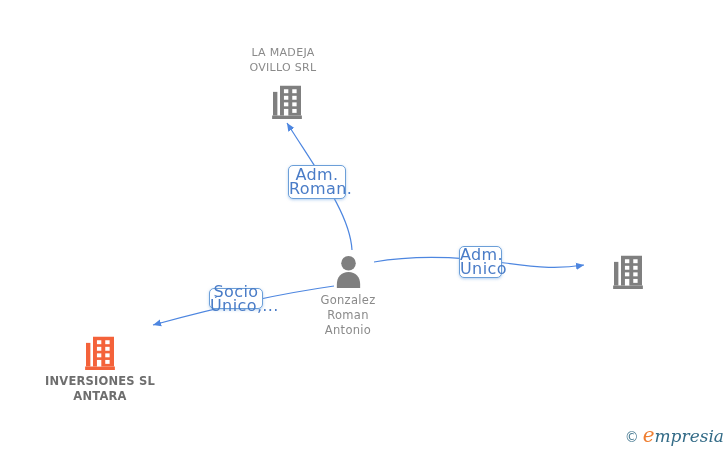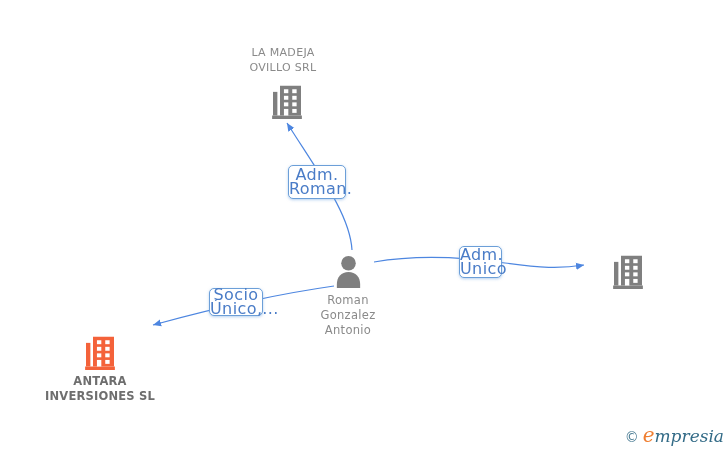--- a/index.html
+++ b/index.html
@@ -69,22 +69,22 @@
     </g>
   </svg>
 
   <svg class="icon" style="left:332px;top:255px;" width="33" height="33" viewBox="0 0 34 34">
     <g fill="#7f7f7f">
       <circle cx="17" cy="8.5" r="7.5"></circle>
       <path d="M17 17.5 C9.5 17.5 5 23 5 30 L5 34 L29 34 L29 30 C29 23 24.5 17.5 17 17.5 Z"></path>
     </g>
   </svg>
   <div class="node-label person" style="left:268px;top:293px;width:160px;">
+    <div>Gonzalez</div>
     <div>Roman</div>
-    <div>Gonzalez</div>
     <div>Antonio</div>
   </div>
 
   <svg class="icon" style="left:613px;top:254px;" width="30" height="35" viewBox="0 0 34 40">
     <g fill="#7f7f7f">
       <rect x="1" y="9" width="5" height="27"></rect>
       <rect x="9" y="2" width="24" height="34"></rect>
       <rect x="0" y="36" width="34" height="4"></rect>
     </g>
     <g fill="#ffffff">
@@ -110,33 +110,33 @@
         <rect x="23" y="6" width="5" height="4.5"></rect>
       <rect x="13.5" y="13.5" width="5" height="4.5"></rect>
         <rect x="23" y="13.5" width="5" height="4.5"></rect>
       <rect x="13.5" y="21" width="5" height="4.5"></rect>
         <rect x="23" y="21" width="5" height="4.5"></rect>
       <rect x="13.5" y="28.5" width="5" height="7.5"></rect>
         <rect x="23" y="28.5" width="5" height="4.5"></rect>
     </g>
   </svg>
   <div class="node-label bold" style="left:10px;top:374px;width:180px;">
+    <div>INVERSIONES SL</div>
     <div>ANTARA</div>
-    <div>INVERSIONES SL</div>
   </div>
 
   <div class="edge-box" style="left:288px;top:165px;width:58px;height:34px;">
     <div>Adm.</div>
     <div>Roman.</div>
   </div>
   <div class="edge-box" style="left:459px;top:246px;width:43px;height:32px;">
     <div>Adm.</div>
     <div>Unico</div>
   </div>
-  <div class="edge-box" style="left:209px;top:288px;width:54px;height:28px;">
+  <div class="edge-box" style="left:209px;top:288px;width:54px;height:21px;">
     <div>Socio</div>
     <div>Único,...</div>
   </div>
 
   <div class="logo">
     <span class="copy">©</span>
     <span class="brand"><span class="brand-e">e</span><span class="brand-rest">mpresia</span></span>
   </div>
 
 </div>

